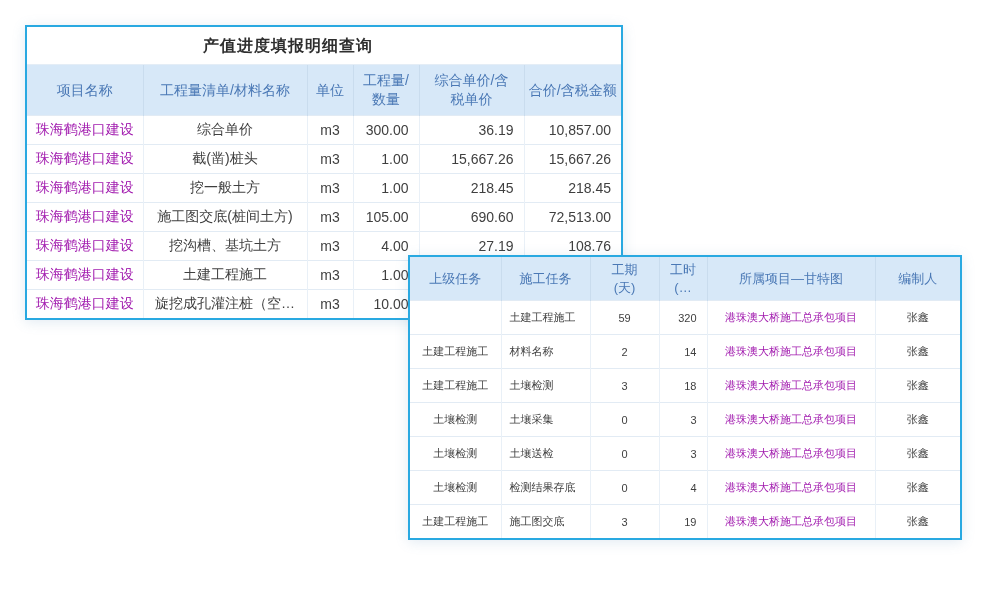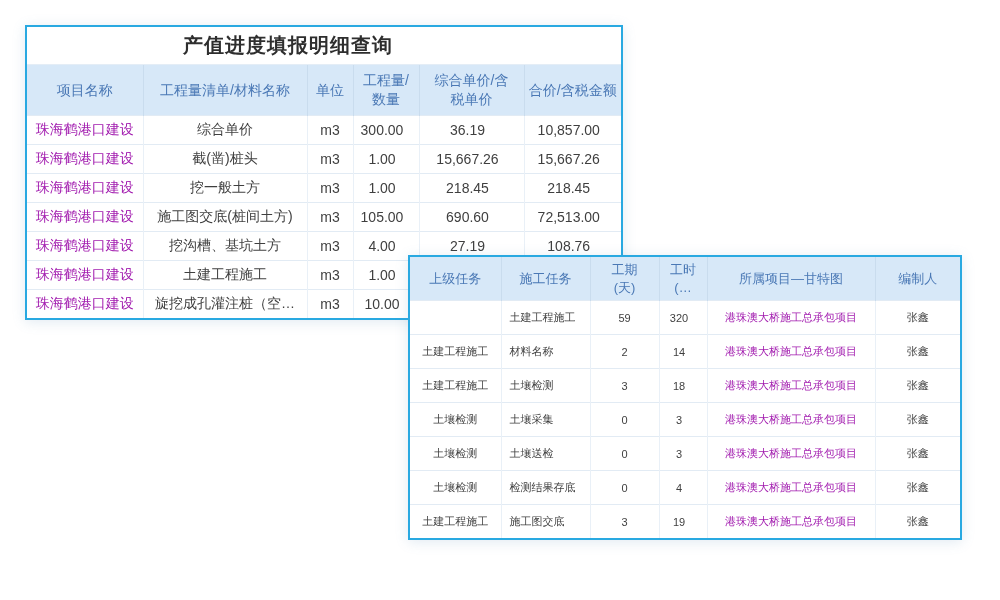--- a/index.html
+++ b/index.html
@@ -15,21 +15,21 @@
     box-shadow:0 2px 12px rgba(90,140,185,0.18);
   }
   .panel1{left:25px;top:25px;width:594px;z-index:1}
   .panel2{left:408px;top:255px;width:550px;z-index:2}
 
   .panel-title{
     text-align:center;font-weight:bold;color:#2e2e2e;
     border-bottom:1px solid #e4edf6;
     letter-spacing:1px;
   }
-  .panel1 .panel-title{height:37px;line-height:37px;font-size:20px;padding-right:72px}
+  .panel1 .panel-title{height:37px;line-height:37px;font-size:16px;padding-right:72px}
   .panel2 .panel-title{height:42px;line-height:42px;font-size:20px;padding-right:82px}
 
   table{border-collapse:collapse;table-layout:fixed;width:100%}
   thead th{
     background:#d7e8f8;color:#4a78b5;font-weight:normal;
     white-space:pre-line;line-height:1.35;text-align:center;
     border-left:1px solid #c9dcee;vertical-align:middle;
   }
   thead th:first-child{border-left:none}
   .panel1 thead th{height:48px;font-size:14px}
@@ -38,21 +38,21 @@
   tbody td{
     color:#3f3f3f;text-align:center;vertical-align:middle;
     border-top:1px solid #e2ebf4;border-left:1px solid #e9f0f7;
     overflow:hidden;white-space:nowrap;text-overflow:ellipsis;
     padding:0 2px;
   }
   tbody td:first-child{border-left:none}
   .panel1 tbody td{height:28px;font-size:14px}
   .panel2 tbody td{height:33px;font-size:11px}
 
-  td.num{text-align:center;padding-right:10px}
+  td.num{text-align:right;padding-right:10px}
   td.left{text-align:left;padding-left:8px}
   .link{color:#a21caf;text-decoration:none;cursor:pointer}
 </style>
 </head>
 <body>
 
 <section class="panel panel1">
   <div class="panel-title">产值进度填报明细查询</div>
   <table>
     <colgroup>

